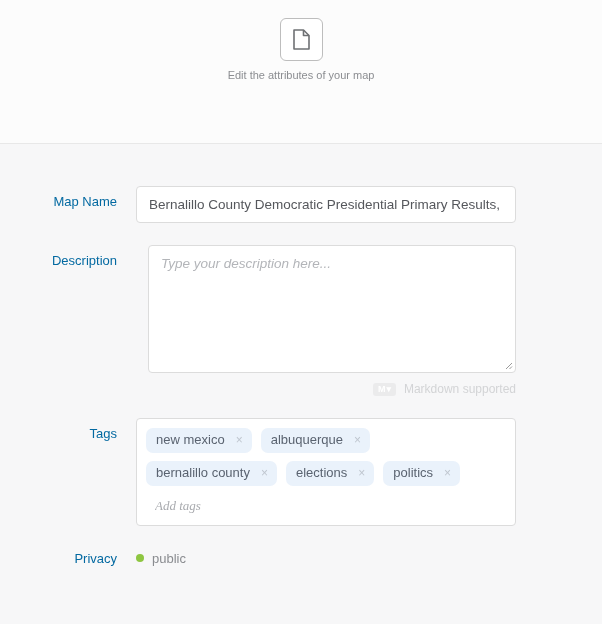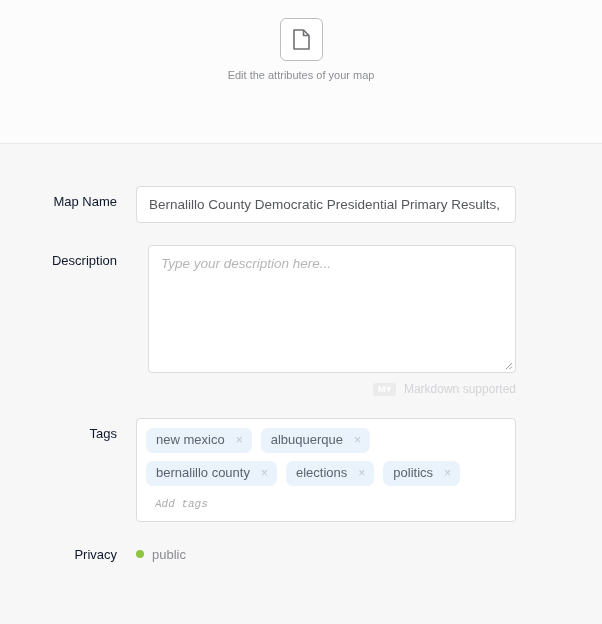--- a/index.html
+++ b/index.html
@@ -58,21 +58,21 @@
     display: flex;
     align-items: flex-start;
     margin-bottom: 22px;
   }
   .field-label {
     width: 136px;
     text-align: right;
     padding-right: 19px;
     box-sizing: border-box;
     font-size: 13px;
-    color: #0f172a;
+    color: #0369a1;
     padding-top: 8px;
     flex: 0 0 auto;
   }
   .field-control {
     width: 380px;
     flex: 0 0 auto;
   }
 
   .text-input {
     width: 100%;
@@ -169,22 +169,22 @@
   .tag-remove {
     color: #bfc6cf;
     font-size: 12px;
     cursor: pointer;
     line-height: 1;
   }
   .tag-input {
     border: none;
     outline: none;
     background: transparent;
-    font-family: Liberation Mono, monospace;
-    font-size: 11px;
+    font-family: Liberation Serif, serif;
+    font-size: 13px;
     font-style: italic;
     color: #9a9ca0;
     padding: 4px 2px 4px 9px;
     width: 160px;
     flex-basis: 100%;
   }
   .tag-input::placeholder {
     color: #a9abaf;
     font-style: italic;
   }

